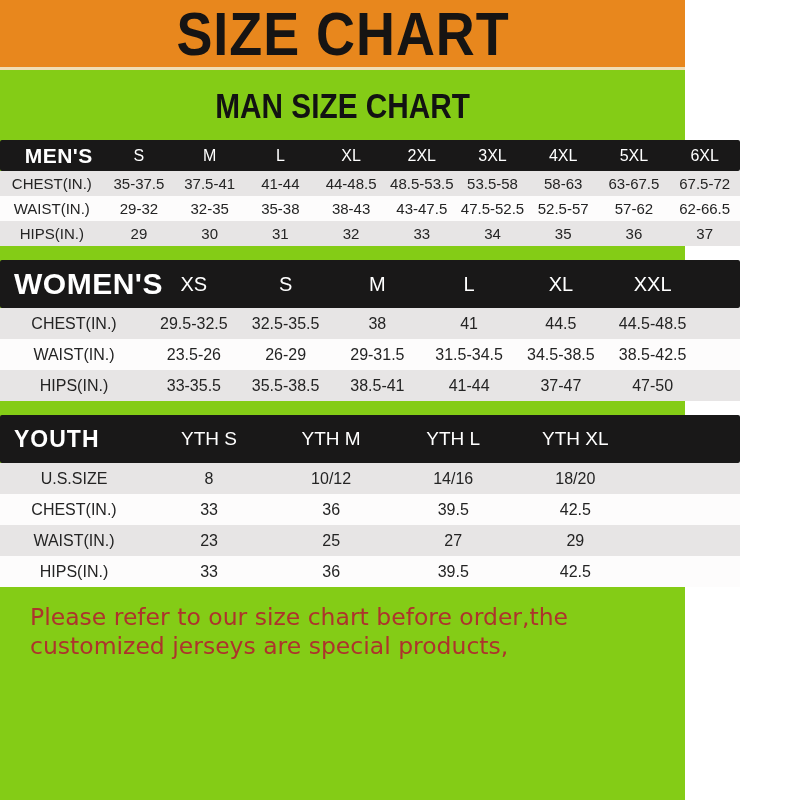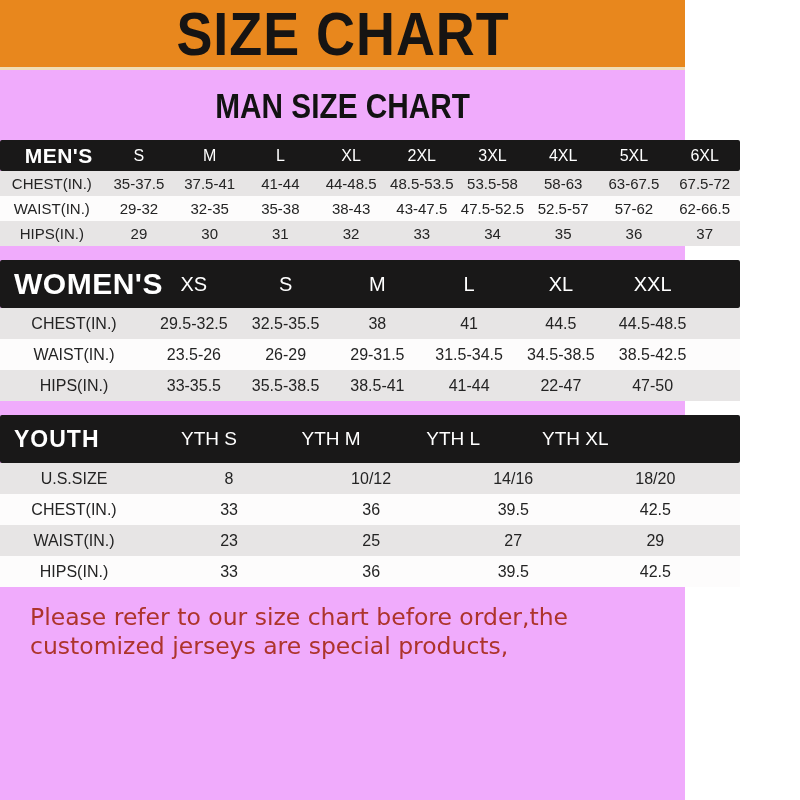--- a/index.html
+++ b/index.html
@@ -3,21 +3,21 @@
 <meta charset="utf-8">
 <style>
   * { margin: 0; padding: 0; box-sizing: border-box; }
   html, body { background: #ffffff; }
   body {
     width: 800px; height: 800px;
     font-family: "Liberation Sans", sans-serif;
     color: #1c1c1c;
     overflow: hidden;
   }
-  .page { width: 685px; height: 800px; background: #f0abfc; }
+  .page { width: 685px; height: 800px; background: #84cc16; }
 
   
   .banner {
     height: 70px;
     background: #E8871D;
     display: flex; align-items: center; justify-content: center;
     border-bottom: 3px solid #f0ddb4;
   }
   .banner-title {
     display: inline-block;
@@ -81,21 +81,21 @@
   .women .hlabel { font-size: 30px; }
   .women .hcell  { font-size: 20px; }
   .women .drow   { height: 31px; font-size: 16px; }
   .women .rlabel { font-size: 16px; }
 
   
   .youth .trow   { grid-template-columns: 20% repeat(4, 16.5%) 1fr; }
   .youth .thead  { height: 48px; }
   .youth .hlabel { font-size: 23px; letter-spacing: 1px; }
   .youth .hcell  { font-size: 19px; }
-  .youth .drow   { height: 31px; font-size: 16px; gap: 20px; }
+  .youth .drow   { height: 31px; font-size: 16px; }
   .youth .rlabel { font-size: 16px; }
 
   .table-women { margin-top: 14px; }
   .table-youth { margin-top: 14px; }
 
   
   .footer-note {
     margin: 16px 20px 0 30px;
     color: #AD342C;
     font-size: 23.5px;
@@ -201,21 +201,21 @@
         <div class="dcell">34.5-38.5</div>
         <div class="dcell">38.5-42.5</div>
         <div class="dspacer"></div>
       </div>
       <div class="trow drow bg-gray">
         <div class="rlabel">HIPS(IN.)</div>
         <div class="dcell">33-35.5</div>
         <div class="dcell">35.5-38.5</div>
         <div class="dcell">38.5-41</div>
         <div class="dcell">41-44</div>
-        <div class="dcell">22-47</div>
+        <div class="dcell">37-47</div>
         <div class="dcell">47-50</div>
         <div class="dspacer"></div>
       </div>
     </div>
 
   <div class="size-table youth table-youth">
       <div class="trow thead">
         <div class="hlabel">YOUTH</div>
         <div class="hcell">YTH S</div>
         <div class="hcell">YTH M</div>

